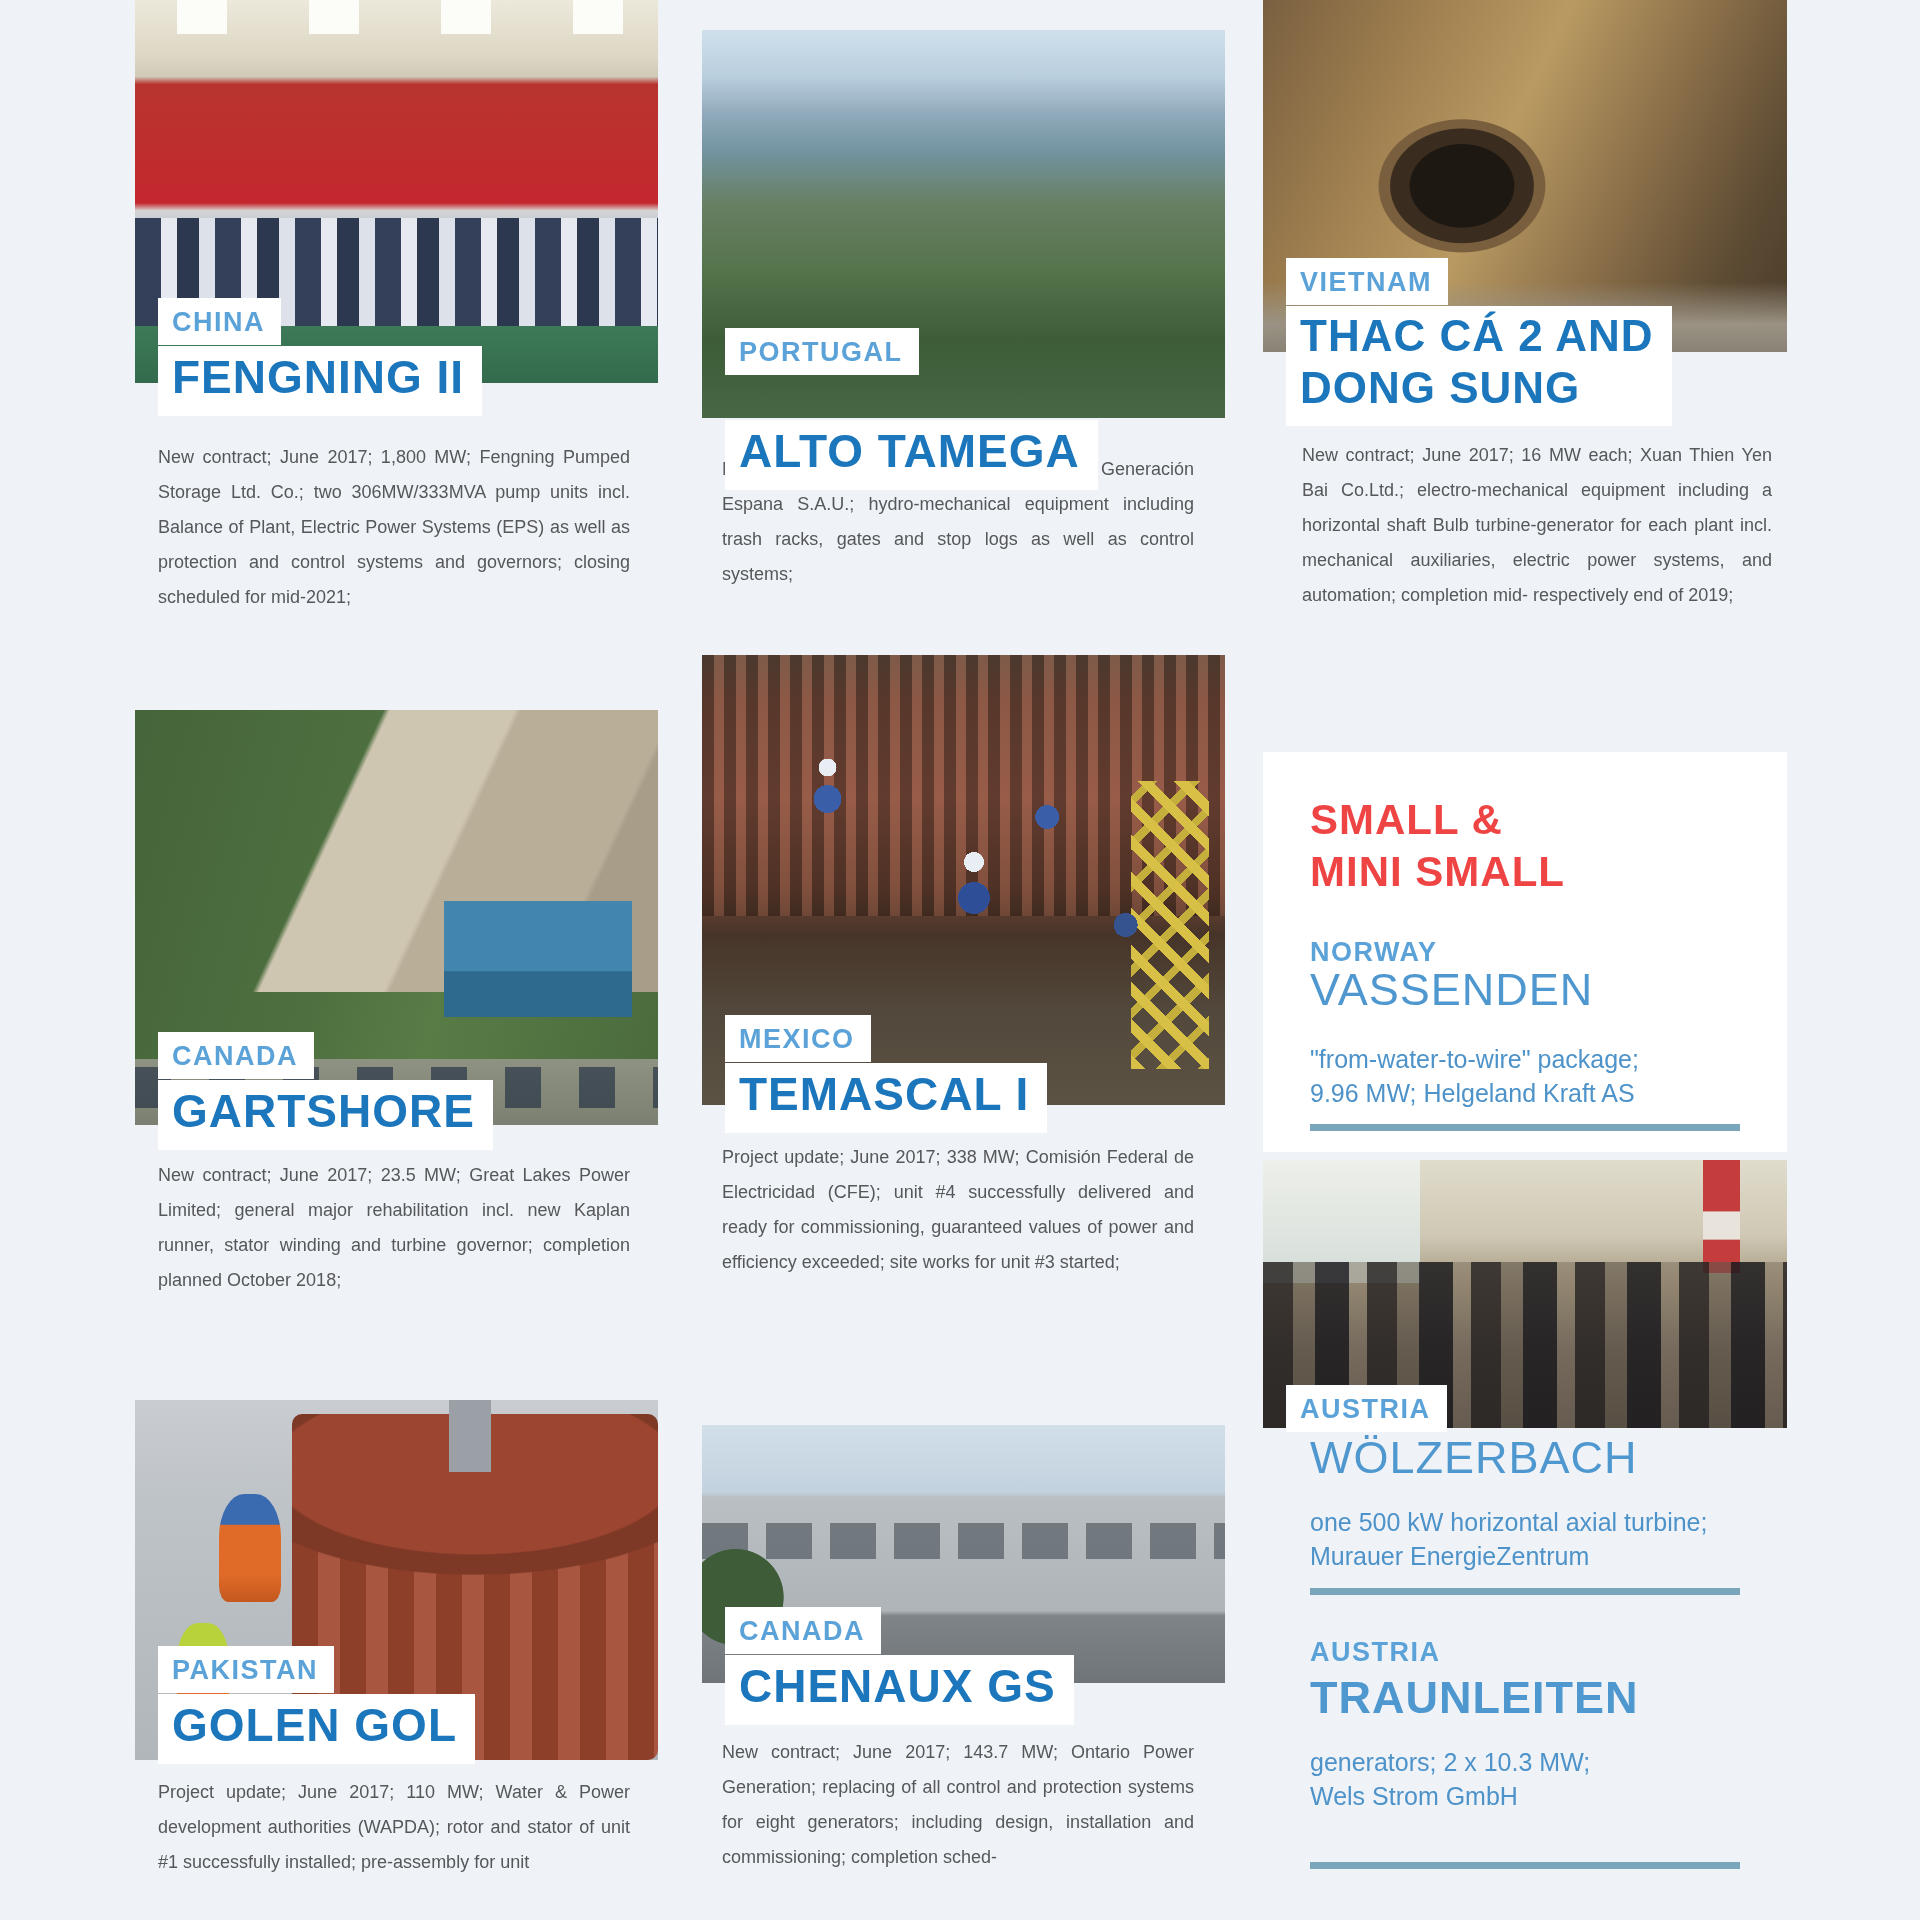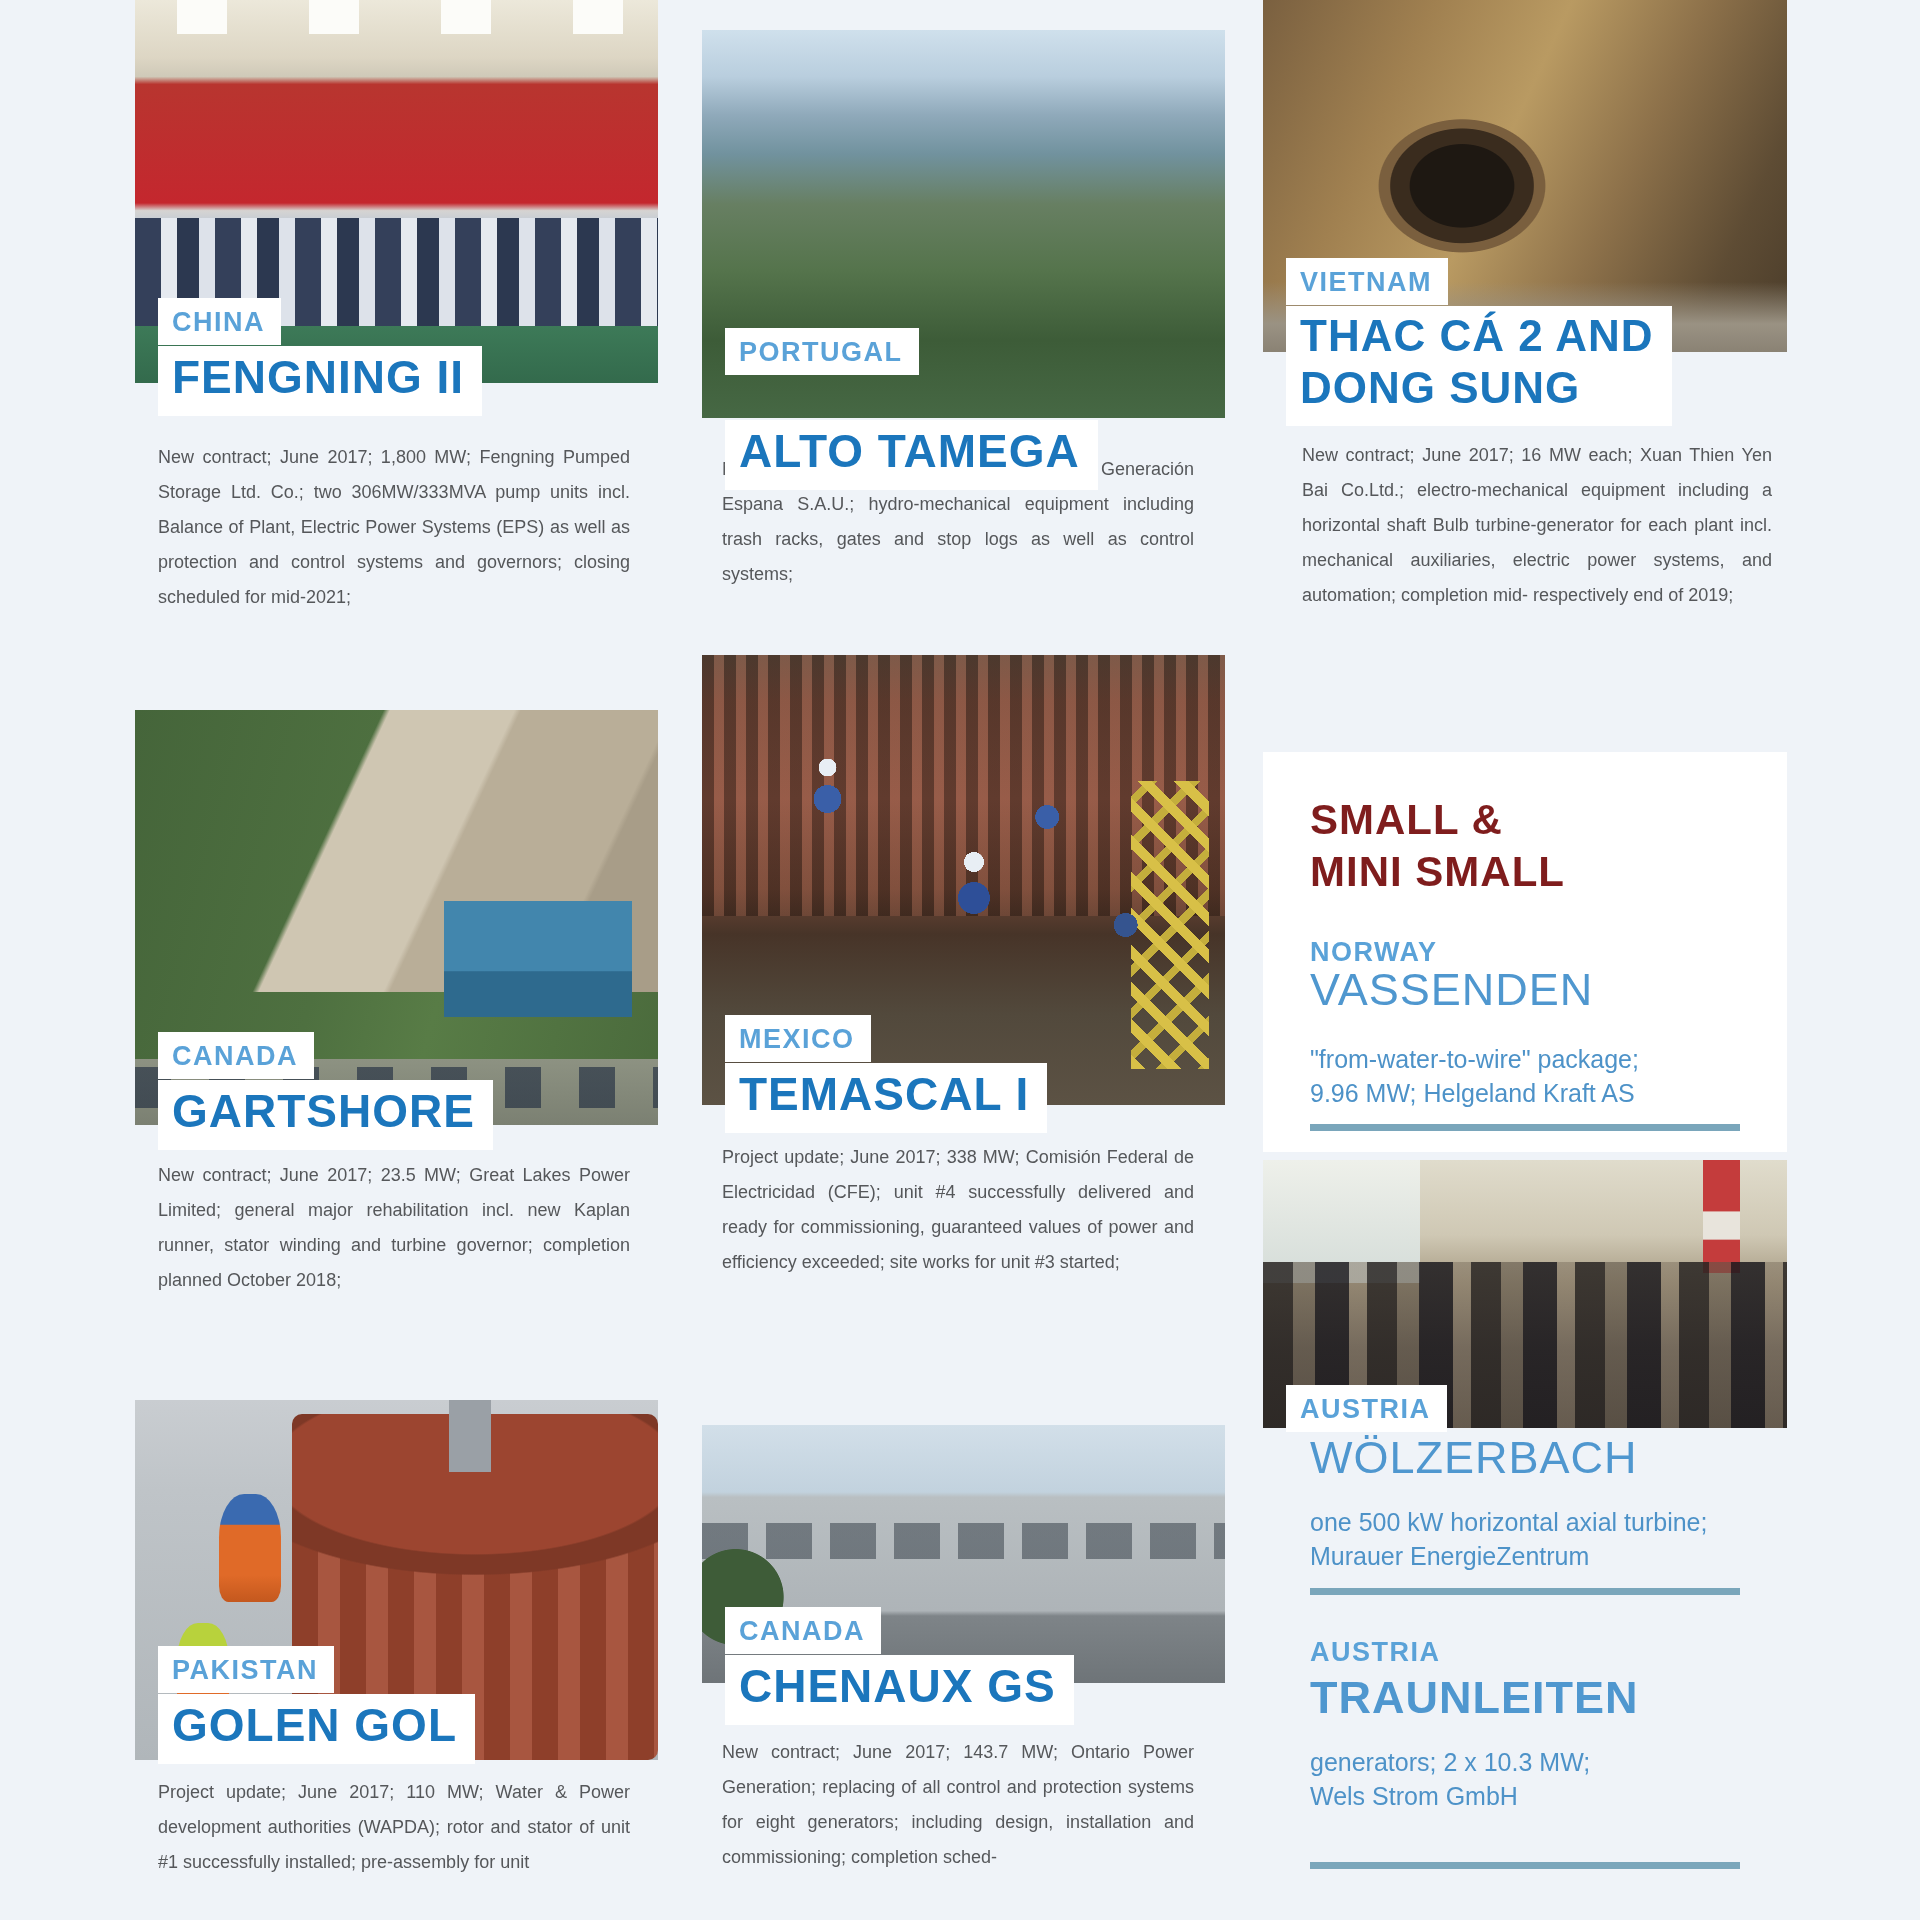--- a/index.html
+++ b/index.html
@@ -38,21 +38,21 @@
   }
   .body{
     position:absolute;color:#55575a;font-size:18px;line-height:35px;
     text-align:justify;z-index:4;
   }
   .detail{
     position:absolute;color:#4d92c8;font-size:25px;line-height:34px;z-index:4;
   }
   .divider{position:absolute;height:7px;background:#7aa6bb;z-index:4;}
   .card{position:absolute;background:#fff;z-index:2;}
-  .cardTitle{position:absolute;color:#7f1d1d;font-weight:700;font-size:42px;line-height:52px;letter-spacing:1px;}
+  .cardTitle{position:absolute;color:#ef4444;font-weight:700;font-size:42px;line-height:52px;letter-spacing:1px;}
 
   
   
   #ph-china{top:0;height:383px;background:linear-gradient(180deg,#ece8da 0%,#ddd6c4 15%,#cfc9b8 20%,#b8352f 22%,#c4272e 53%,#d6d4d2 55%,#c9ced4 57%,#c9ced4 57%);}
   #ph-china .lights{top:0;height:9%;background:repeating-linear-gradient(90deg,transparent 0 42px,#fcfcf9 42px 92px,transparent 92px 132px);}
   #ph-china .ppl{top:57%;height:29%;background:repeating-linear-gradient(90deg,#34405a 0 26px,#e6eaf0 26px 42px,#2c3850 42px 64px,#dde2ea 64px 80px);}
   #ph-china .table{top:85%;height:15%;background:linear-gradient(180deg,#3d7a58,#336a4c);}
   
   #ph-gartshore{top:710px;height:415px;background:linear-gradient(105deg,#45653a 0%,#4e7040 40%,#587c46 60%,#4a6a3c 100%);}
   #ph-gartshore .dam{top:0;height:68%;background:linear-gradient(115deg,transparent 38%,#cfc6b2 39% 58%,#b9ae98 59% 82%,#a89d88 83%);}

